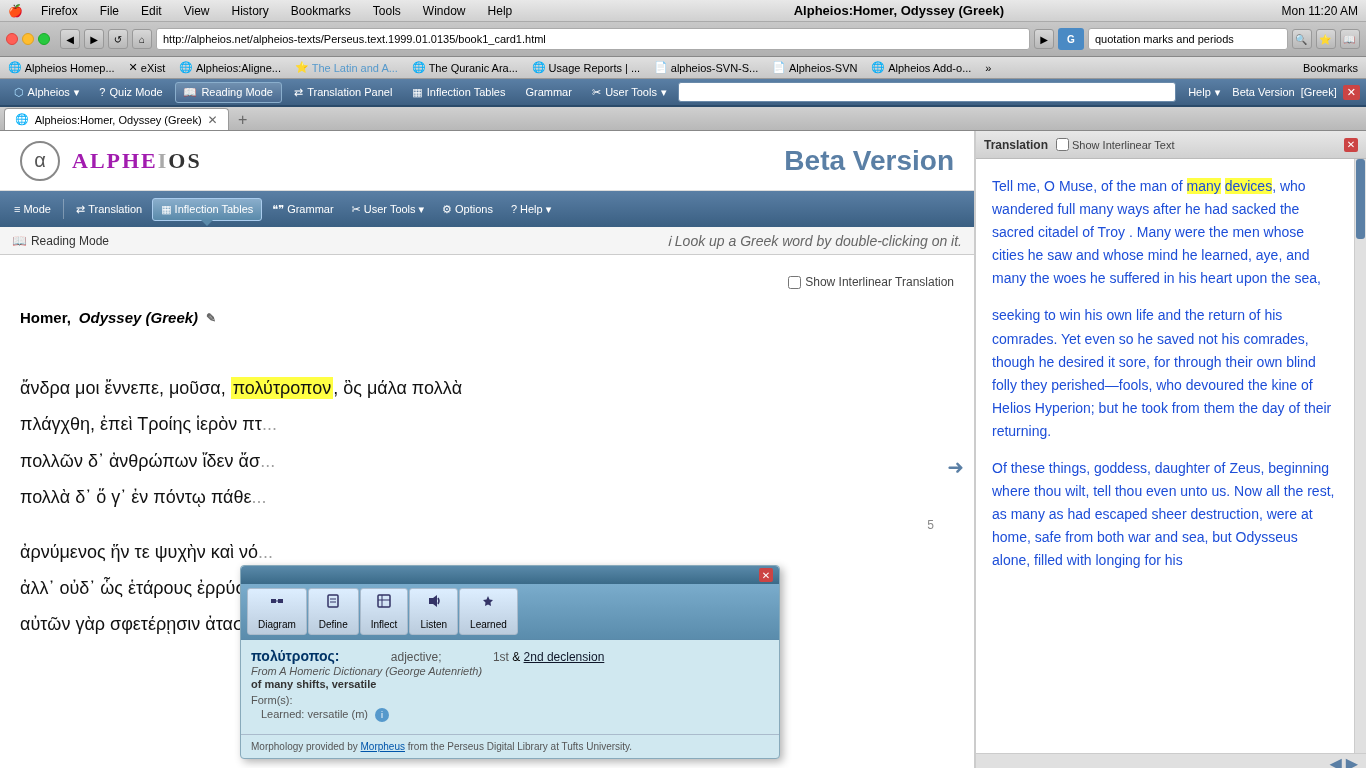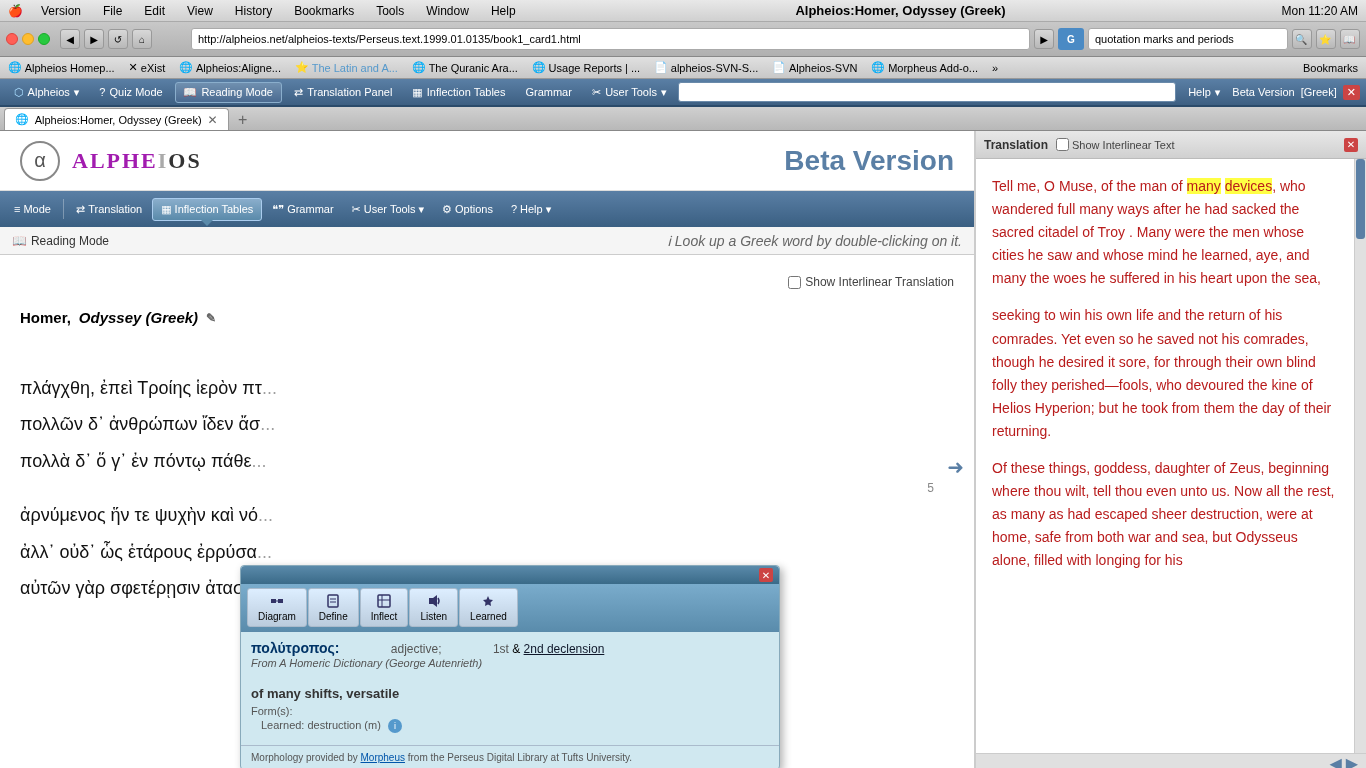--- a/index.html
+++ b/index.html
@@ -41,21 +41,20 @@
       font-size: 10px; cursor: pointer;
     }
     .address-input {
       flex: 1;
       height: 22px;
       border: 1px solid #aaa;
       border-radius: 3px;
       padding: 0 6px;
       font-size: 11px;
       background: white;
-      margin-left: 35px;
     }
     .search-input {
       width: 200px;
       height: 22px;
       border: 1px solid #aaa;
       border-radius: 3px;
       padding: 0 6px;
       font-size: 11px;
       background: white;
     }
@@ -282,38 +281,38 @@
       padding: 4px 6px;
       border-bottom: 1px solid #5a8aaa;
     }
     .morph-tool-btn {
       display: flex; flex-direction: column; align-items: center;
       padding: 4px 10px;
       background: linear-gradient(to bottom, #ddeeff, #bbccdd);
       border: 1px solid #aabbcc;
       border-radius: 3px;
       font-size: 10px; cursor: pointer;
-      gap: 2px;
+      gap: 10px;
     }
     .morph-tool-btn svg { width: 16px; height: 16px; }
     .morph-body {
       padding: 8px 10px;
     }
     .morph-word {
       font-weight: bold;
       font-size: 14px;
       color: #003366;
     }
     .morph-pos { color: #555; margin-left: 48px; }
     .morph-link { color: #0f172a; text-decoration: underline; cursor: pointer; }
     .morph-source { color: #555; font-style: italic; font-size: 11px; }
     .morph-meaning {
-      font-size: 13px;
+      font-size: 11px;
       font-weight: bold;
-      margin: 16px 0 4px;
+      margin: 0 0 4px;
       color: #333;
     }
     .morph-forms-label { color: #555; font-size: 11px; margin-bottom: 2px; }
     .morph-form-word {
       font-size: 13px;
       font-weight: bold;
       color: #003366;
     }
     .morph-form-detail { color: #555; font-size: 11px; margin: 2px 0 4px 10px; }
     .morph-info-icon {
@@ -365,21 +364,21 @@
     .trans-scrollbar-area {
       display: flex;
       flex: 1;
       overflow: hidden;
     }
     .trans-body {
       flex: 1;
       padding: 16px 16px;
       font-size: 14px;
       line-height: 1.65;
-      color: #b91c1c;
+      color: #1d4ed8;
       overflow-y: auto;
     }
     .trans-scrollbar {
       width: 12px;
       background: #e0e0e0;
       border-left: 1px solid #ccc;
       position: relative;
     }
     .trans-scrollbar-thumb {
       position: absolute;
@@ -429,21 +428,21 @@
       gap: 4px;
     }
     .trans-bottom-nav { font-size: 16px; color: #5a7fa5; cursor: pointer; }
   </style>
 </head>
 <body>
 
 <div class="mac-topbar">
   <div class="mac-topbar-left">
     <span>🍎</span>
-    <span class="menu-item">Version</span>
+    <span class="menu-item">Firefox</span>
     <span class="menu-item">File</span>
     <span class="menu-item">Edit</span>
     <span class="menu-item">View</span>
     <span class="menu-item">History</span>
     <span class="menu-item">Bookmarks</span>
     <span class="menu-item">Tools</span>
     <span class="menu-item">Window</span>
     <span class="menu-item">Help</span>
   </div>
   <div class="mac-topbar-center">Alpheios:Homer, Odyssey (Greek)</div>
@@ -478,21 +477,21 @@
 
 <div class="bookmarks-bar">
   <span class="bookmark-item">🌐 <span>Alpheios Homep...</span></span>
   <span class="bookmark-item">✕ <span>eXist</span></span>
   <span class="bookmark-item">🌐 <span>Alpheios:Aligne...</span></span>
   <span class="bookmark-item" style="color:#5599cc;">⭐ <span>The Latin and A...</span></span>
   <span class="bookmark-item">🌐 <span>The Quranic Ara...</span></span>
   <span class="bookmark-item">🌐 <span>Usage Reports | ...</span></span>
   <span class="bookmark-item">📄 <span>alpheios-SVN-S...</span></span>
   <span class="bookmark-item">📄 <span>Alpheios-SVN</span></span>
-  <span class="bookmark-item">🌐 <span>Morpheus Add-o...</span></span>
+  <span class="bookmark-item">🌐 <span>Alpheios Add-o...</span></span>
   <span class="bookmark-item">»</span>
   <span style="margin-left:auto;" class="bookmark-item">Bookmarks</span>
 </div>
 
 <div class="alpheios-toolbar">
   <div class="toolbar-btn">
     <span style="color:#aaddff;">⬡</span>
     <span>Alpheios</span>
     <span>▾</span>
   </div>
@@ -611,20 +610,23 @@
       <div class="text-title">
         <span>Homer, </span>
         <em>Odyssey (Greek)</em>
         <span class="edit-icon">✎</span>
       </div>
 
       <div style="height:30px;"></div>
 
       <div class="nav-arrow">➜</div>
 
+      <div class="greek-line">
+        ἄνδρα μοι ἔννεπε, μοῦσα, <span class="highlighted-word">πολύτροπον</span>, ὃς μάλα πολλὰ
+      </div>
       <div class="greek-line">
         πλάγχθη, ἐπεὶ Τροίης ἱερὸν πτ<span style="opacity:0.4;">...</span>
       </div>
       <div class="greek-line">
         πολλῶν δ᾽ ἀνθρώπων ἴδεν ἄσ<span style="opacity:0.4;">...</span>
       </div>
       <div class="greek-line">
         πολλὰ δ᾽ ὅ γ᾽ ἐν πόντῳ πάθε<span style="opacity:0.4;">...</span>
       </div>
 
@@ -688,21 +690,21 @@
           <span class="morph-pos">adjective;</span>
           <span class="morph-pos">1st</span>
           &amp;
           <span class="morph-link">2nd declension</span>
           <br>
           <span class="morph-source">From A Homeric Dictionary (George Autenrieth)</span>
           <div class="morph-meaning">of many shifts, versatile</div>
           <div class="morph-forms-label">Form(s):</div>
           <div class="morph-form-detail">
             <span>Learned:</span>
-            <span>destruction (m)</span>
+            <span>versatile (m)</span>
             <span class="morph-info-icon">i</span>
           </div>
         </div>
         <div class="morph-footer">
           <span>Morphology provided by</span>
           <a class="morph-link">Morpheus</a>
           <span>from the Perseus Digital Library at Tufts University.</span>
           <br>
           
           

